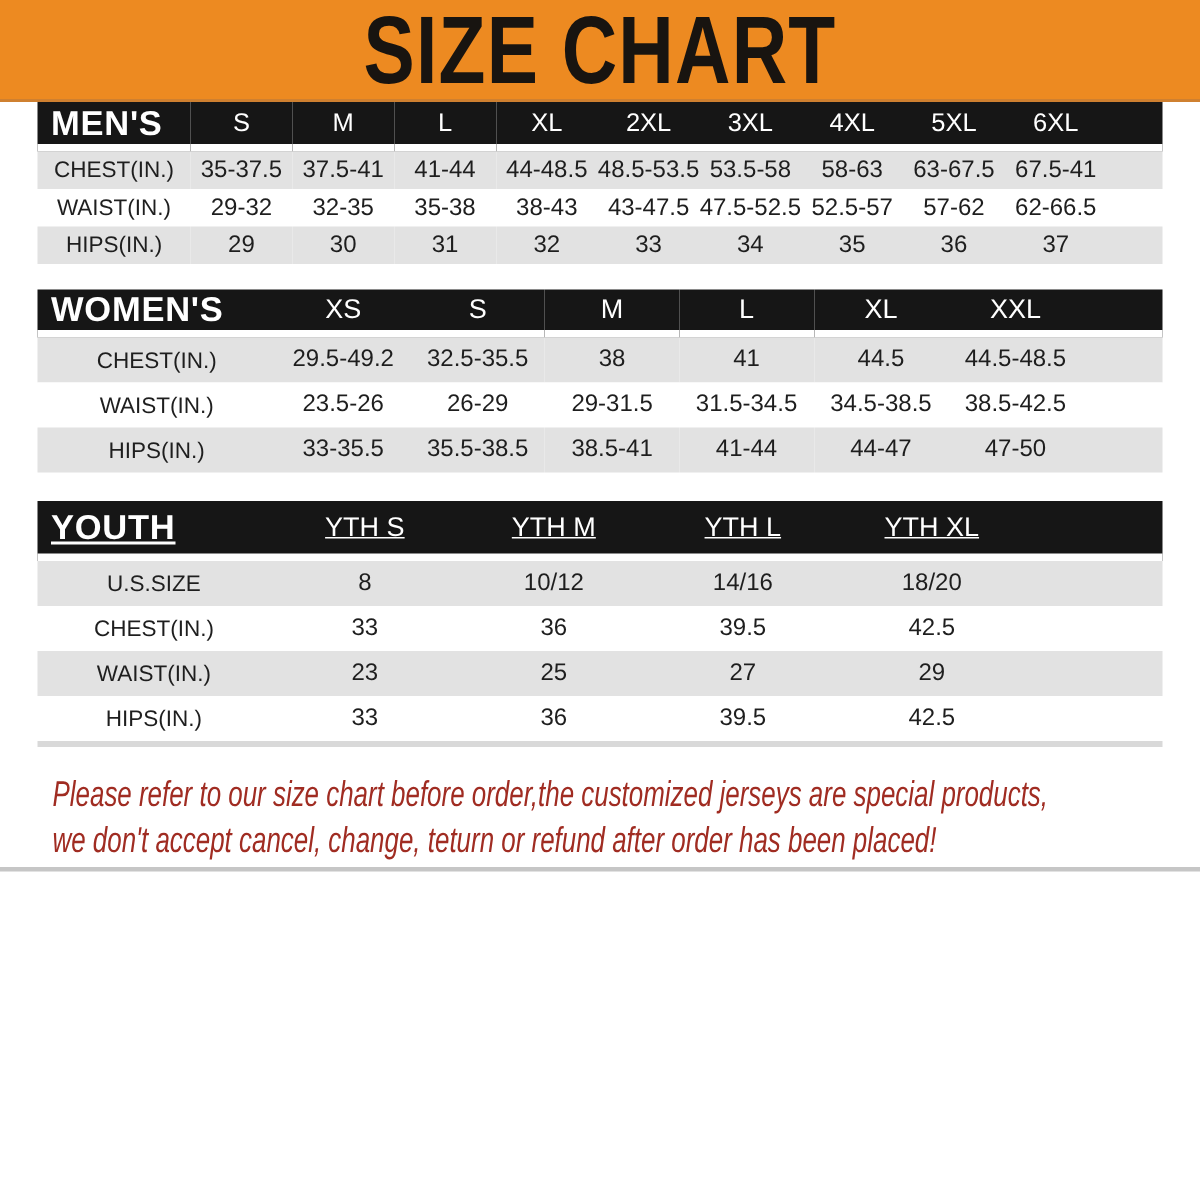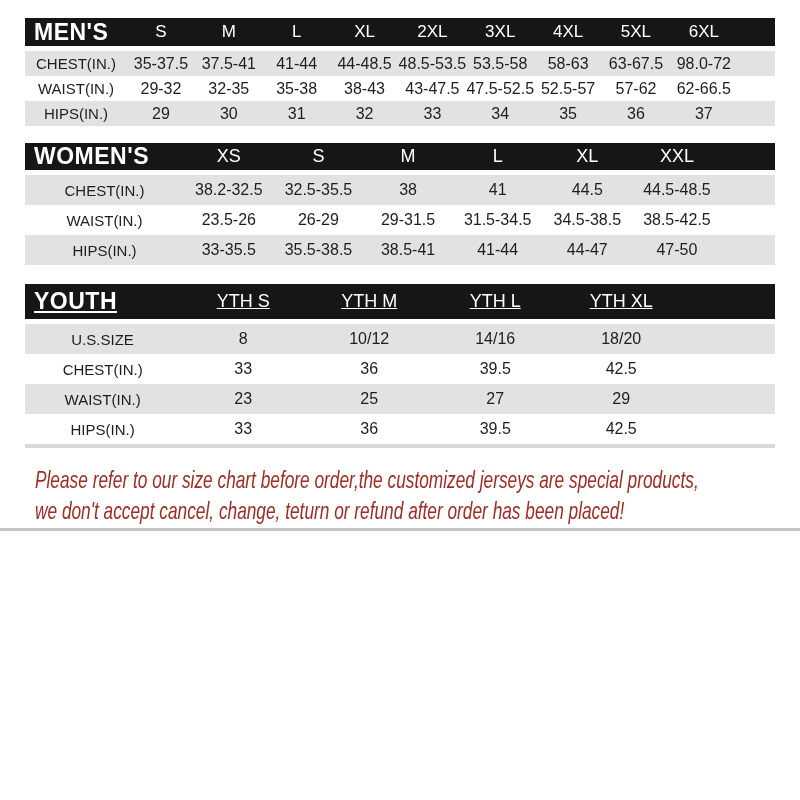--- a/index.html
+++ b/index.html
@@ -21,21 +21,21 @@
   .section-title span { display:inline-block; font-size:37px; transform:scaleX(0.78); white-space:nowrap; letter-spacing:0px; }
   .sec-men   .section-title { margin-top:20px; }
   .sec-women .section-title { margin-top:15px; }
   .sec-youth .section-title { margin-top:41px; }
 
   
   table.size-table {
     width:750px; margin:0 auto; border-collapse:separate; border-spacing:0;
     table-layout:fixed;
   }
-  .sec-men   table.size-table { margin-top:18px; }
+  .sec-men   table.size-table { }
   .sec-women table.size-table { margin-top:17px; }
   .sec-youth table.size-table { margin-top:19px; border-bottom:4px solid #d9d9d9; }
 
   table.size-table thead th {
     background:#161616; color:#ffffff; font-weight:400;
     text-align:center; vertical-align:middle; border-bottom:5px solid #ffffff;
   }
   table.size-table thead th.corner {
     text-align:left; padding-left:9px; font-weight:700; letter-spacing:0.5px;
   }
@@ -62,20 +62,23 @@
     color:#A02C22; font-size:24px; line-height:31px; font-weight:400;
     white-space:nowrap; transform:scaleX(0.72); transform-origin:left center;
   }
   .bottom-rule { margin-top:2px; height:3px; background:#c6c6c6; width:100%; }
 </style>
 </head>
 <body>
 
 <div class="page">
 
+  <header class="banner">
+    <span class="banner-title">SIZE CHART</span>
+  </header>
 
   <section class="sec-men">
     <table class="size-table t-men" id="table-0">
         <colgroup>
           <col style="width: 13.6%;">
           <col style="width: 9.05%;">
           <col style="width: 9.05%;">
           <col style="width: 9.05%;">
           <col style="width: 9.05%;">
           <col style="width: 9.05%;">
@@ -104,21 +107,21 @@
           <tr class="alt">
             <th>CHEST(IN.)</th>
             <td>35-37.5</td>
             <td>37.5-41</td>
             <td>41-44</td>
             <td>44-48.5</td>
             <td>48.5-53.5</td>
             <td>53.5-58</td>
             <td>58-63</td>
             <td>63-67.5</td>
-            <td>98.0-72</td>
+            <td>67.5-41</td>
             <td></td>
           </tr>
           <tr>
             <th>WAIST(IN.)</th>
             <td>29-32</td>
             <td>32-35</td>
             <td>35-38</td>
             <td>38-43</td>
             <td>43-47.5</td>
             <td>47.5-52.5</td>
@@ -164,21 +167,21 @@
             <th>M</th>
             <th>L</th>
             <th>XL</th>
             <th>XXL</th>
             <th></th>
           </tr>
         </thead>
         <tbody>
           <tr class="alt">
             <th>CHEST(IN.)</th>
-            <td>38.2-32.5</td>
+            <td>29.5-49.2</td>
             <td>32.5-35.5</td>
             <td>38</td>
             <td>41</td>
             <td>44.5</td>
             <td>44.5-48.5</td>
             <td></td>
           </tr>
           <tr>
             <th>WAIST(IN.)</th>
             <td>23.5-26</td>

